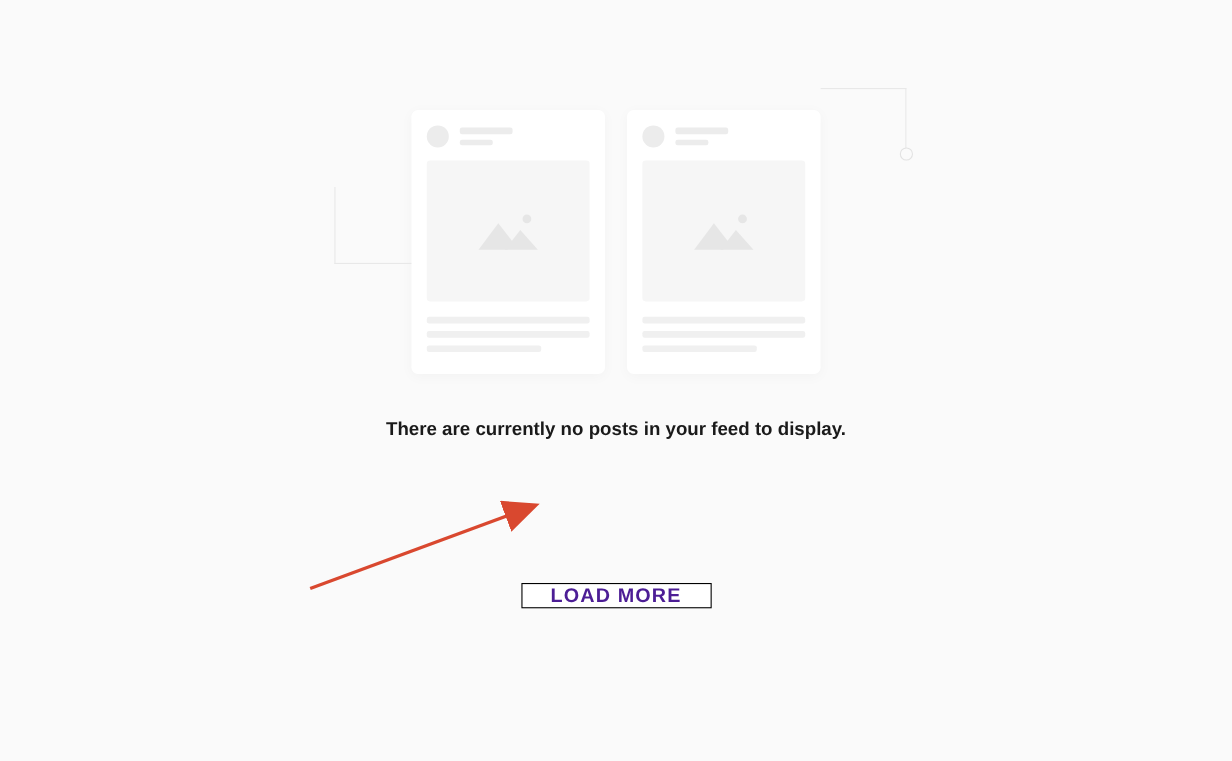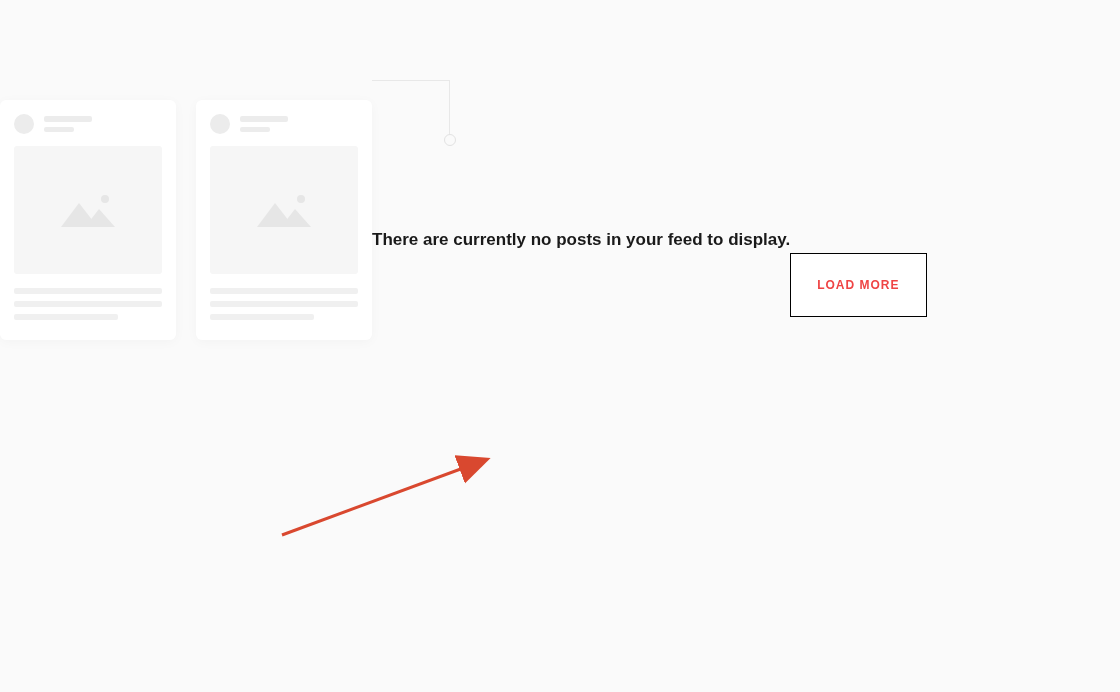--- a/index.html
+++ b/index.html
@@ -7,21 +7,21 @@
       width: 1120px;
       height: 692px;
       background: #fafafa;
       font-family: Arial, Helvetica, sans-serif;
       position: relative;
       overflow: hidden;
     }
     .container {
       width: 100%;
       display: flex;
-      flex-direction: row;
+      flex-direction: column;
       align-items: center;
       padding-top: 100px;
     }
     .cards-wrap {
       position: relative;
       display: flex;
       gap: 20px;
     }
     .deco-line-top {
       position: absolute;
@@ -106,24 +106,24 @@
       border: none;
       padding: 14px 18px;
       border-radius: 4px;
       font-size: 13.5px;
       cursor: pointer;
       font-family: inherit;
     }
     .load-btn {
       margin-top: 130px;
       background: #ffffff;
-      color: #ef4444;
+      color: #4c1d95;
       border: 1px solid #000000;
-      padding: 24px 26px;
-      font-size: 12px;
+      padding: 0 26px;
+      font-size: 18px;
       font-weight: bold;
       letter-spacing: 1px;
       cursor: pointer;
       font-family: inherit;
     }
     .arrow-annotation {
       position: absolute;
       left: 270px;
       top: 440px;
       pointer-events: none;

